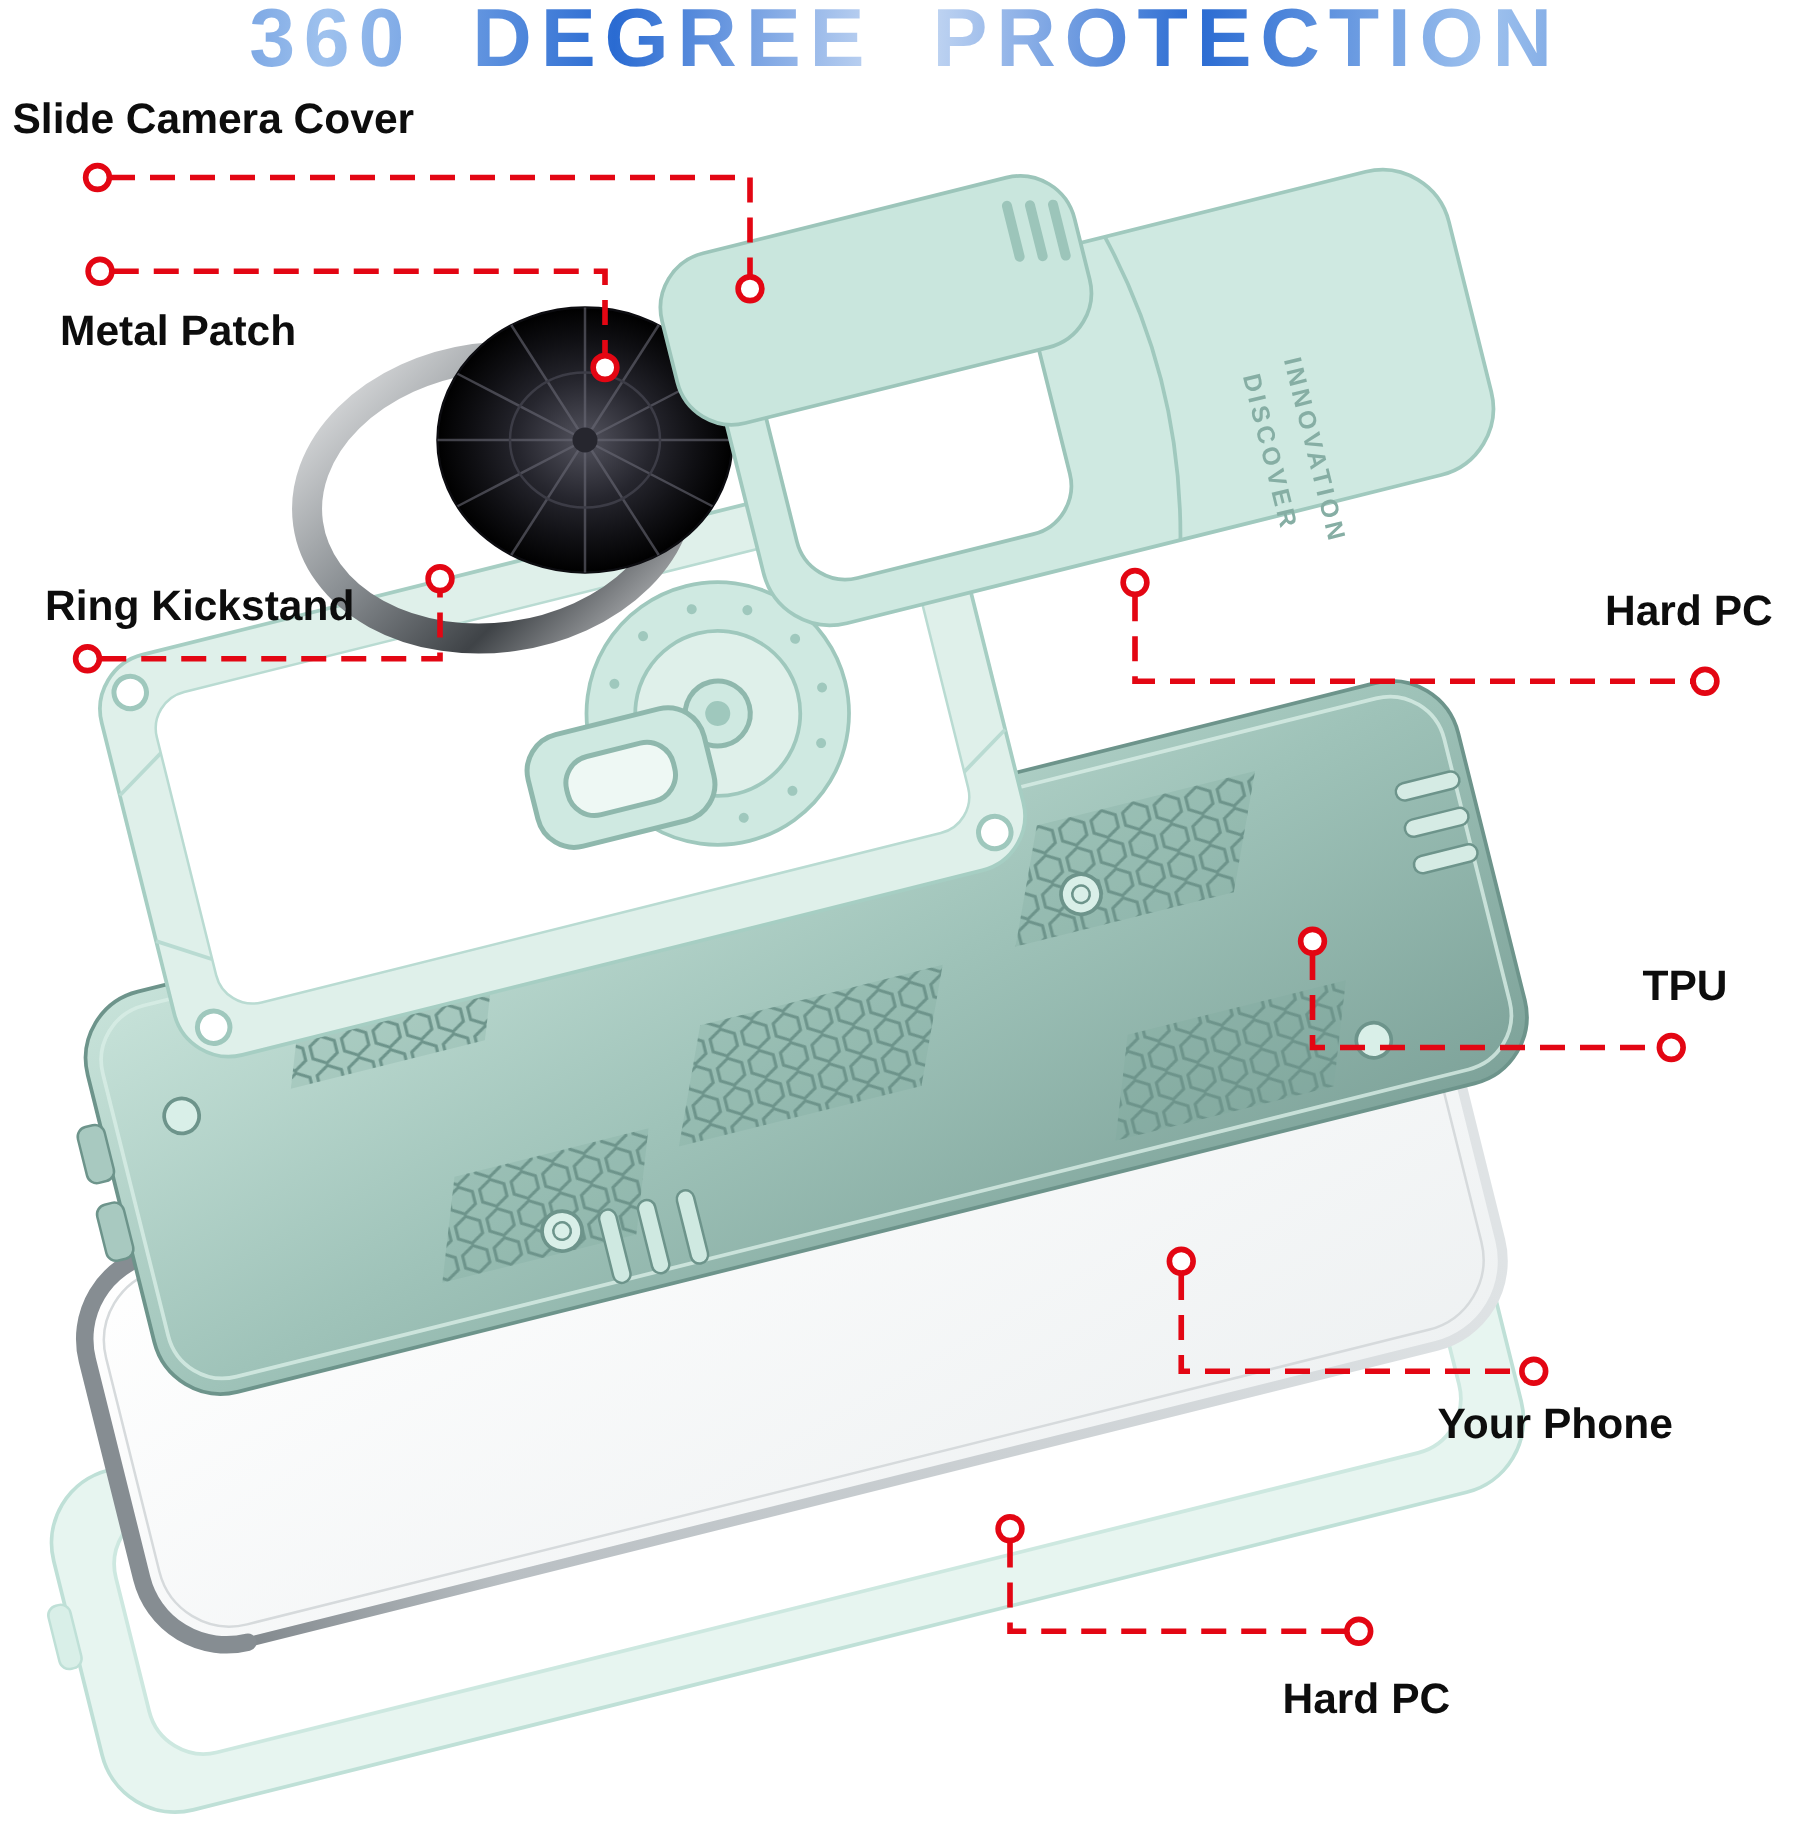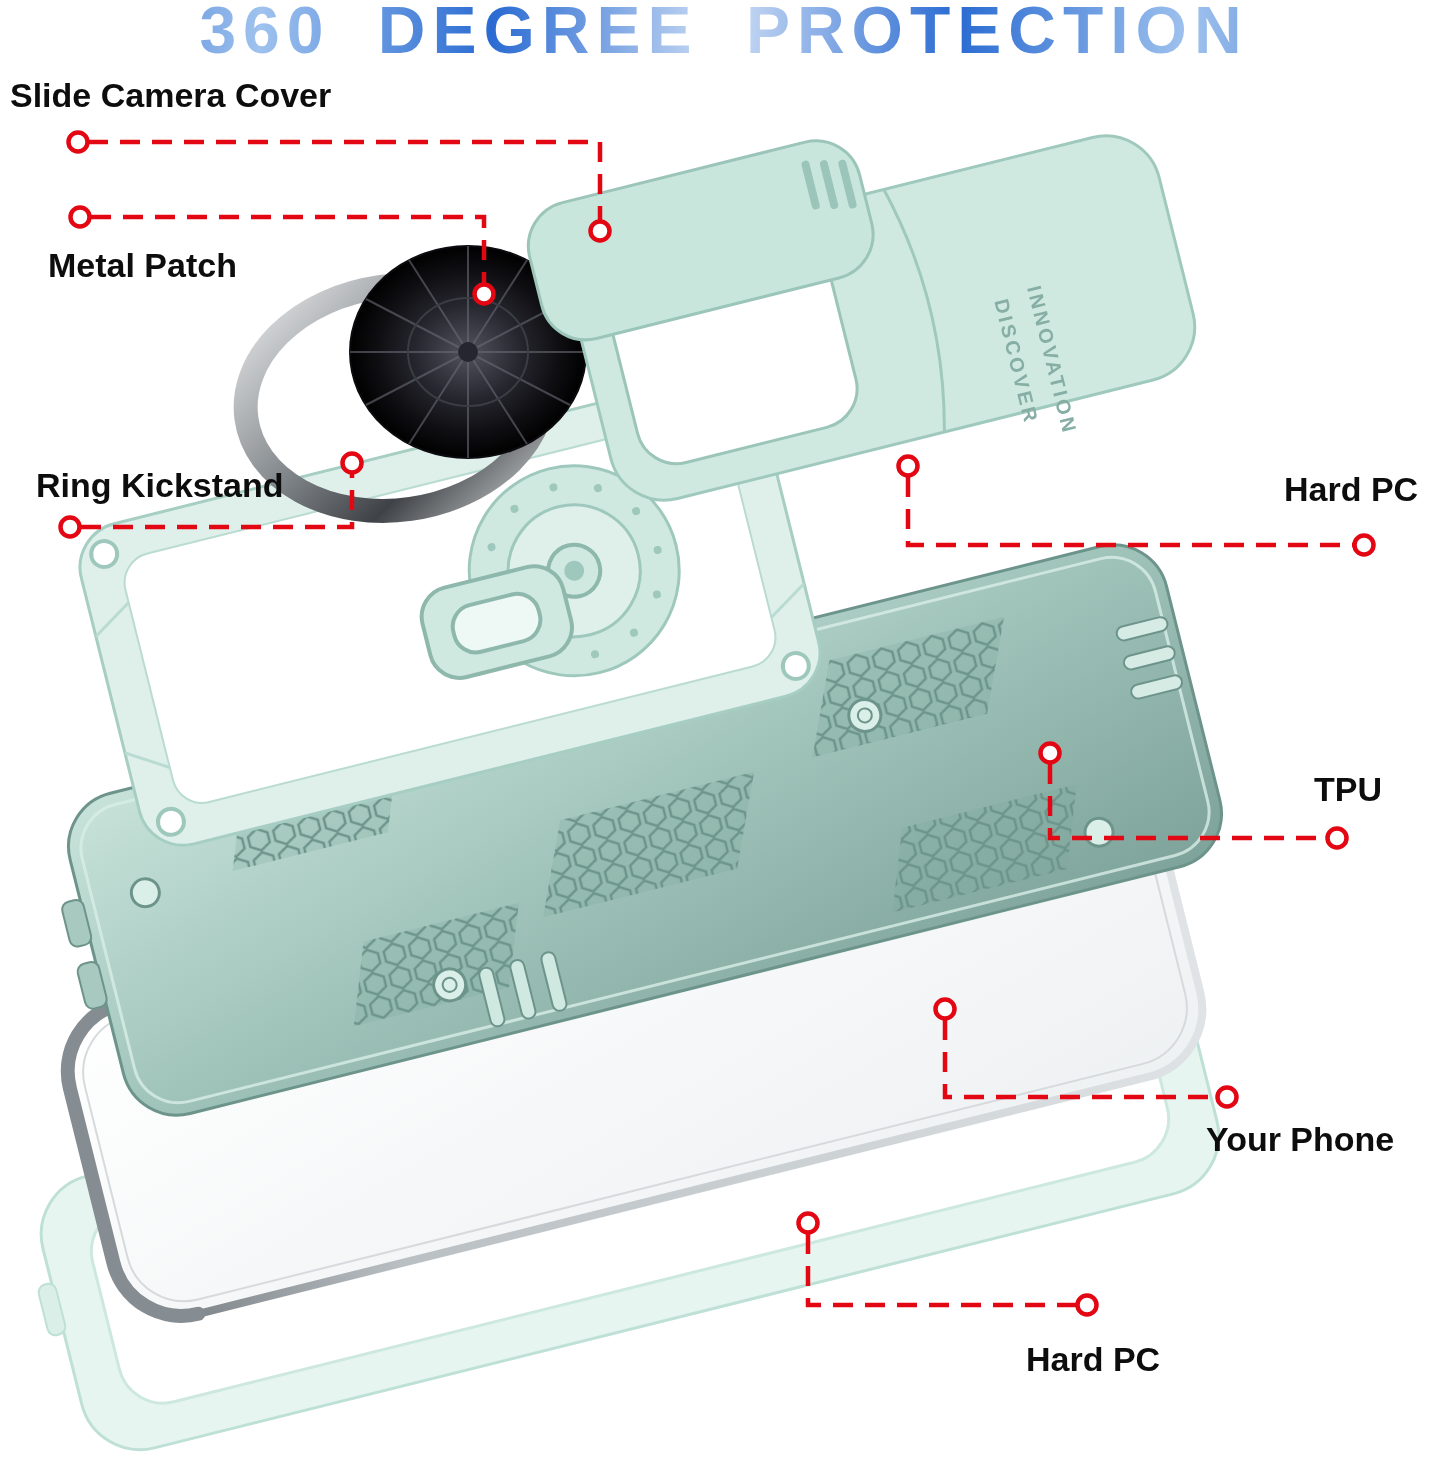--- a/index.html
+++ b/index.html
@@ -19,21 +19,21 @@
   }
   .callout-label{
     position:absolute;font-size:34px;font-weight:bold;color:#0d0d0d;
     white-space:nowrap;z-index:5;
   }
   #lbl-slide{left:10px;top:76px;}
   #lbl-metal{left:8px;top:246px;margin-left:40px;}
   #lbl-ring{left:4px;top:466px;margin-left:32px;}
   #lbl-hardpc-top{left:1284px;top:470px;}
   #lbl-tpu{left:1314px;top:770px;text-align:right;}
-  #lbl-phone{left:1206px;top:1120px;}
+  #lbl-phone{left:1150px;top:1120px;}
   #lbl-hardpc-bottom{left:1026px;top:1340px;}
   svg.diagram{position:absolute;left:0;top:0;z-index:1;}
 </style>
 </head>
 <body>
 
 <div class="title" id="main-title">360 DEGREE PROTECTION</div>
 
 <svg class="diagram" width="1448" height="1463" viewBox="0 0 1448 1463">
   <defs>

